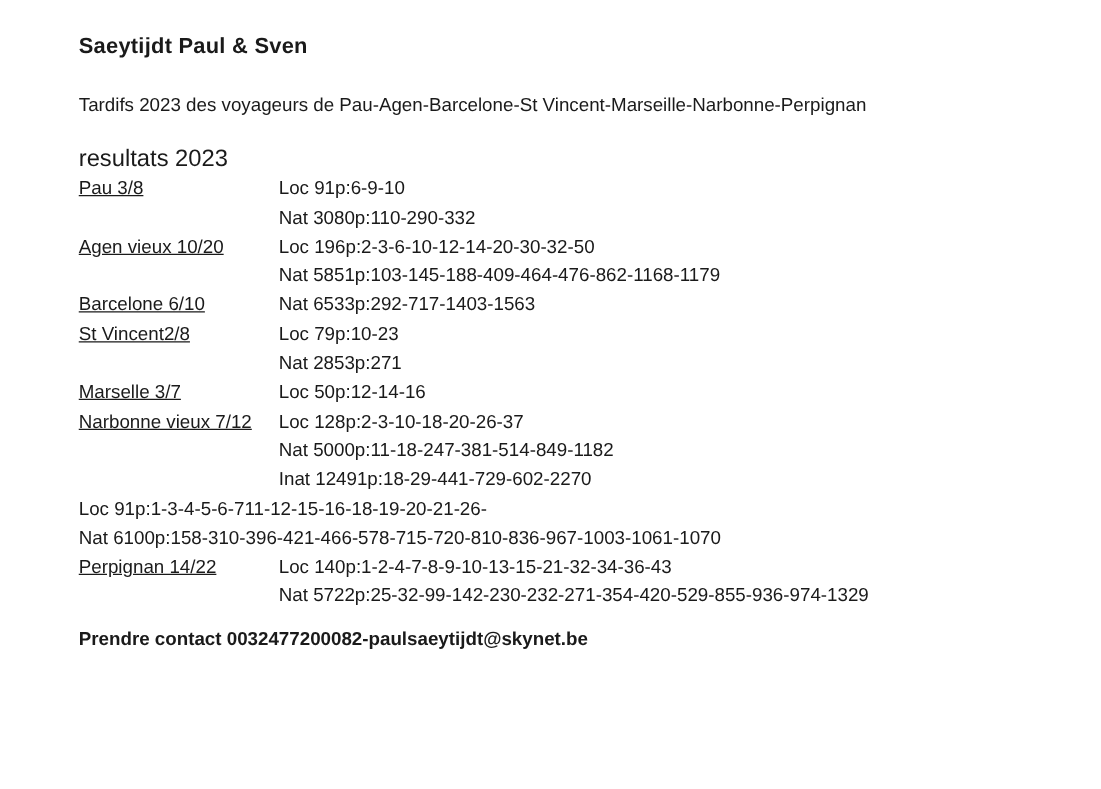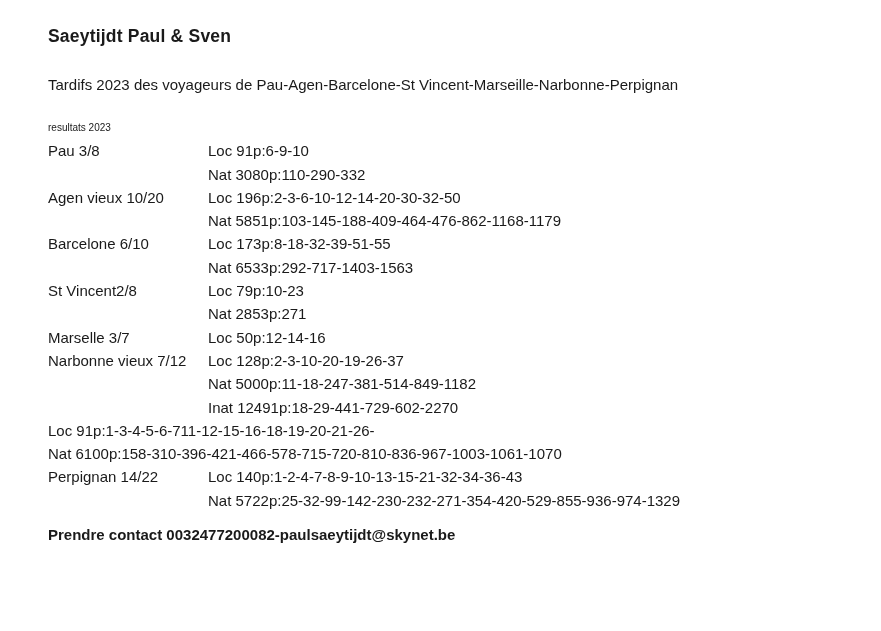--- a/index.html
+++ b/index.html
@@ -5,45 +5,46 @@
   * { margin: 0; padding: 0; box-sizing: border-box; }
   html, body {
     width: 881px;
     height: 631px;
     background: #ffffff;
     font-family: "Liberation Sans", "DejaVu Sans", sans-serif;
     color: #1a1a1a;
     overflow: hidden;
   }
   .page {
-    padding: 26px 20px 0 48px;
+    padding: 26px 20px 0 63px;
     width: 881px;
     height: 631px;
   }
   .title {
     font-size: 17.5px;
     font-weight: bold;
     letter-spacing: 0.2px;
     margin-bottom: 29px;
   }
   .subtitle {
     font-size: 15px;
     margin-bottom: 23px;
   }
   .section-heading {
-    font-size: 10px;
+    font-size: 19px;
     line-height: 23.3px;
   }
   .results { font-size: 15px; }
   .row { display: flex; align-items: flex-start; }
   .row .label {
     width: 160px;
     flex-shrink: 0;
     white-space: nowrap;
     line-height: 23.3px;
+    text-decoration: underline;
   }
   .row .lines { flex: 1; }
   .row .line {
     line-height: 23.3px;
     white-space: nowrap;
   }
   .contact {
     font-size: 15px;
     margin-top: 14px;
     font-weight: bold;
@@ -67,41 +68,40 @@
       <div class="row">
         <div class="label">Agen vieux 10/20</div>
         <div class="lines">
           <div class="line">Loc 196p:2-3-6-10-12-14-20-30-32-50</div>
           <div class="line">Nat 5851p:103-145-188-409-464-476-862-1168-1179</div>
         </div>
       </div>
       <div class="row">
         <div class="label">Barcelone 6/10</div>
         <div class="lines">
-          <div class="line">Loc 173p:8-18-32-39-51-55</div>
           <div class="line">Nat 6533p:292-717-1403-1563</div>
         </div>
       </div>
       <div class="row">
         <div class="label">St Vincent2/8</div>
         <div class="lines">
           <div class="line">Loc 79p:10-23</div>
           <div class="line">Nat 2853p:271</div>
         </div>
       </div>
       <div class="row">
         <div class="label">Marselle 3/7</div>
         <div class="lines">
           <div class="line">Loc 50p:12-14-16</div>
         </div>
       </div>
       <div class="row">
         <div class="label">Narbonne vieux 7/12</div>
         <div class="lines">
-          <div class="line">Loc 128p:2-3-10-20-19-26-37</div>
+          <div class="line">Loc 128p:2-3-10-18-20-26-37</div>
           <div class="line">Nat 5000p:11-18-247-381-514-849-1182</div>
           <div class="line">Inat 12491p:18-29-441-729-602-2270</div>
         </div>
       </div>
       <div class="row">
         <div class="lines">
           <div class="line">Loc 91p:1-3-4-5-6-711-12-15-16-18-19-20-21-26-</div>
           <div class="line">Nat 6100p:158-310-396-421-466-578-715-720-810-836-967-1003-1061-1070</div>
         </div>
       </div>

